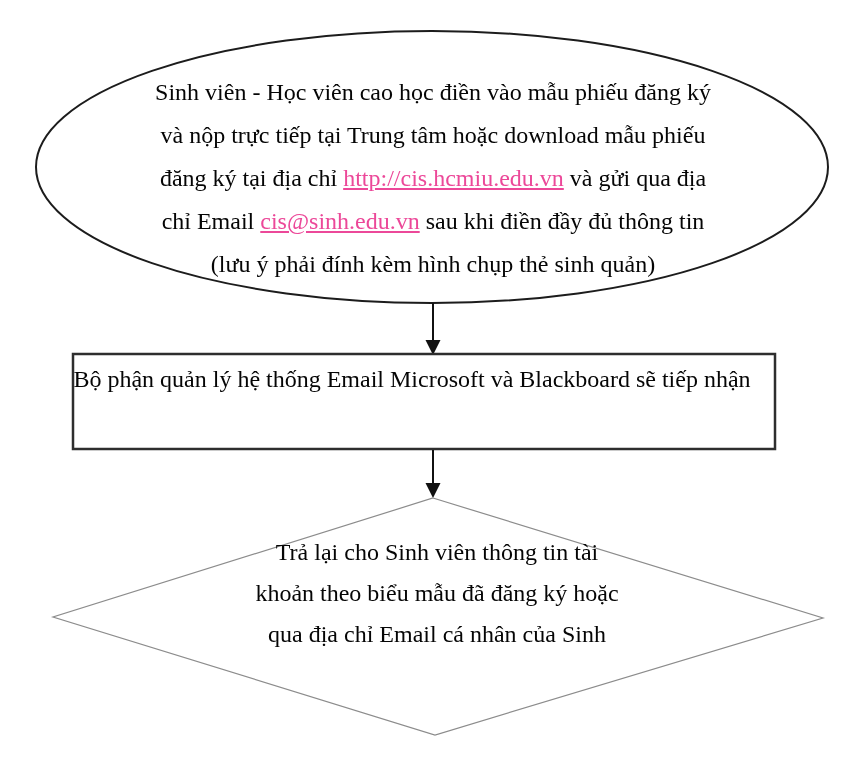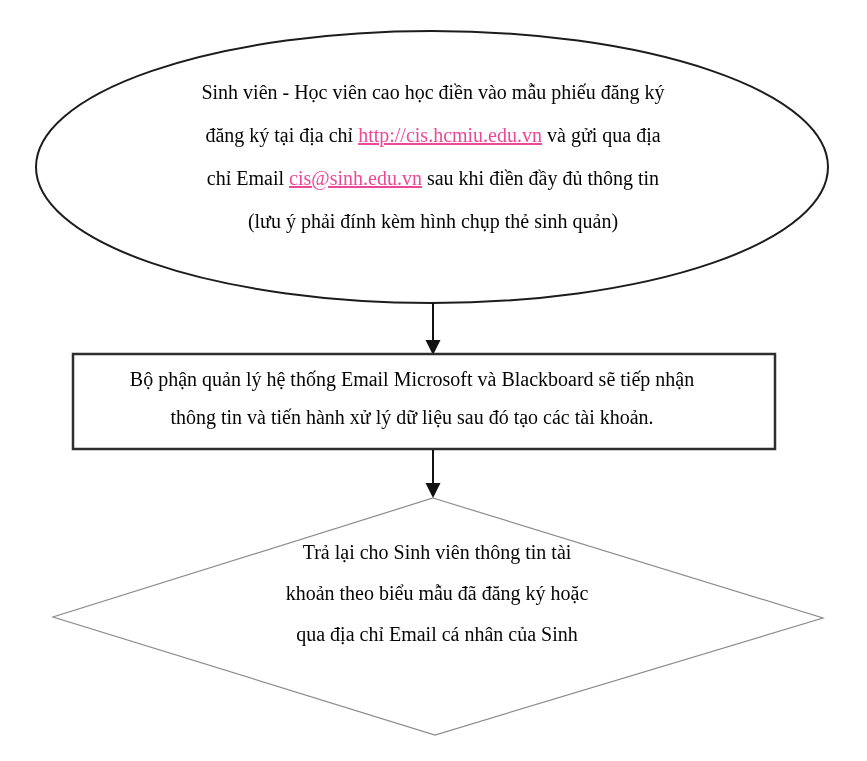--- a/index.html
+++ b/index.html
@@ -14,21 +14,21 @@
     overflow: hidden;
   }
   .shapes-svg {
     position: absolute; left: 0; top: 0;
     width: 867px; height: 761px;
   }
   .textblock {
     position: absolute;
     text-align: center;
     color: #050505;
-    font-size: 20px;
+    font-size: 24px;
     font-family: Liberation Serif, serif;
   }
   .textblock .line {
     white-space: nowrap;
   }
   .ellipse-text {
     left: 103px; top: 71px; width: 660px;
   }
   .ellipse-text .line { line-height: 43px; }
   .rect-text {
@@ -64,28 +64,28 @@
     <g>
       <line x1="433" y1="450" x2="433" y2="485" stroke="#111111" stroke-width="2"></line>
       <polygon points="425.5,483 440.5,483 433,498" fill="#111111"></polygon>
     </g>
 
     <polygon points="433,498 823,618 435,735 53,617" fill="#ffffff" stroke="#8c8c8c" stroke-width="1.2"></polygon>
   </svg>
 
   <div class="textblock ellipse-text">
     <div class="line">Sinh viên - Học viên cao học điền vào mẫu phiếu đăng ký</div>
+    <div class="line">và nộp trực tiếp tại Trung tâm hoặc download mẫu phiếu</div>
     <div class="line"><span>đăng ký tại địa chỉ </span><a class="doc-link">http://cis.hcmiu.edu.vn</a><span> và gửi qua địa</span></div>
     <div class="line"><span>chỉ Email </span><a class="doc-link">cis@sinh.edu.vn</a><span> sau khi điền đầy đủ thông tin</span></div>
     <div class="line">(lưu ý phải đính kèm hình chụp thẻ sinh quản)</div>
   </div>
 
   <div class="textblock rect-text">
     <div class="line">Bộ phận quản lý hệ thống Email Microsoft và Blackboard sẽ tiếp nhận</div>
-    <div class="line">thông tin và tiến hành xử lý dữ liệu sau đó tạo các tài khoản.</div>
   </div>
 
   <div class="textblock diamond-text">
     <div class="line">Trả lại cho Sinh viên thông tin tài</div>
     <div class="line">khoản theo biểu mẫu đã đăng ký hoặc</div>
     <div class="line">qua địa chỉ Email cá nhân của Sinh</div>
   </div>
 
 </div>
 

